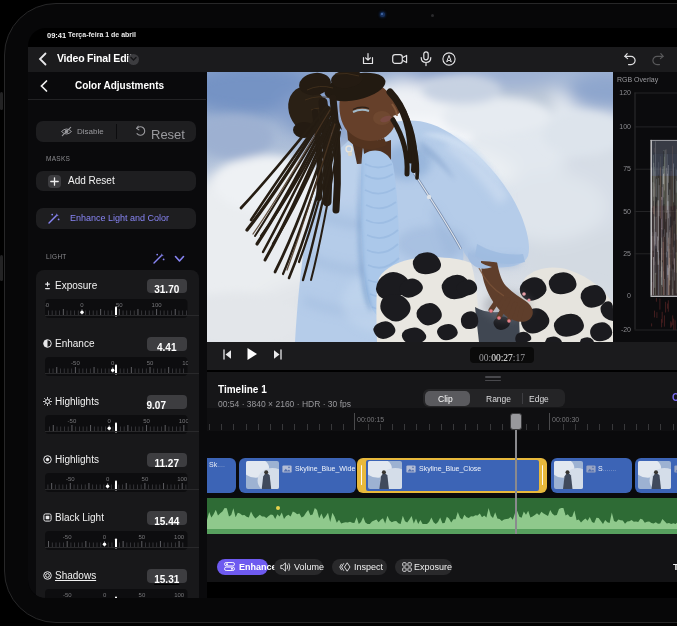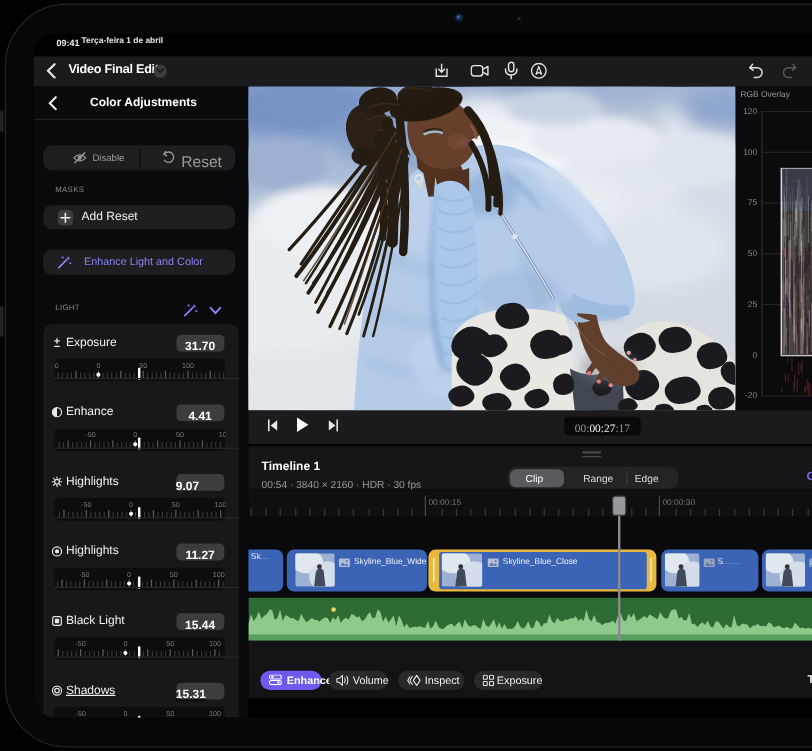--- a/index.html
+++ b/index.html
@@ -386,21 +386,21 @@
         <rect x="137.41" y="11.5" width="0.8" height="4.5" fill="#3e3e42"></rect>
         <circle cx="59.5" cy="13.2" r="1.7" fill="#fff"></circle>
         <rect x="70" y="7.5" width="2" height="10" rx="0.8" fill="#fff"></rect>
       </svg>
       <div class="abs" style="left:17px;top:460.5px;width:154px;height:1px;background:#29292b;"></div>
       <svg class="abs" style="left:15px;top:543.0px;" width="9" height="9" viewBox="0 0 9 9">
         <circle cx="4.5" cy="4.5" r="3.8" stroke="#e8e8ea" stroke-width="1" fill="none"></circle>
         <circle cx="4.5" cy="4.5" r="1.9" stroke="#e8e8ea" stroke-width="1" fill="none"></circle>
       </svg>
       <div class="txt" style="left:27px;top:541.5px;font-size:10px;font-weight:500;color:#f2f2f2;text-decoration:underline;">Shadows</div>
-      <div class="abs" style="left:118.5px;top:540.5px;width:40.5px;height:14px;border-radius:4px;background:#3d3d40;text-align:left;text-decoration:underline;"><span style="font-size:10px;line-height:13px;font-weight:600;color:#fff;">15.31</span></div>
+      <div class="abs" style="left:118.5px;top:540.5px;width:40.5px;height:14px;border-radius:4px;background:#3d3d40;text-align:center;text-decoration:underline;"><span style="font-size:10px;line-height:13px;font-weight:600;color:#fff;">15.31</span></div>
       <svg class="abs" style="left:17px;top:560.5px;" width="142.5" height="19" viewBox="0 0 142.5 19">
         <rect x="0" y="0" width="142.5" height="19" rx="4" fill="#0d0d0f"></rect>
         <text x="22.3" y="7.5" font-size="6" fill="#77777a" text-anchor="middle" font-family="Liberation Sans">-50</text>
         <text x="59.6" y="7.5" font-size="6" fill="#77777a" text-anchor="middle" font-family="Liberation Sans">0</text>
         <text x="96.9" y="7.5" font-size="6" fill="#77777a" text-anchor="middle" font-family="Liberation Sans">50</text>
         <text x="134.2" y="7.5" font-size="6" fill="#77777a" text-anchor="middle" font-family="Liberation Sans">100</text>
         <rect x="3.13" y="10" width="1" height="6" fill="#5e5e62"></rect>
         <rect x="6.96" y="11.5" width="0.8" height="4.5" fill="#3e3e42"></rect>
         <rect x="10.69" y="11.5" width="0.8" height="4.5" fill="#3e3e42"></rect>
         <rect x="14.42" y="11.5" width="0.8" height="4.5" fill="#3e3e42"></rect>

